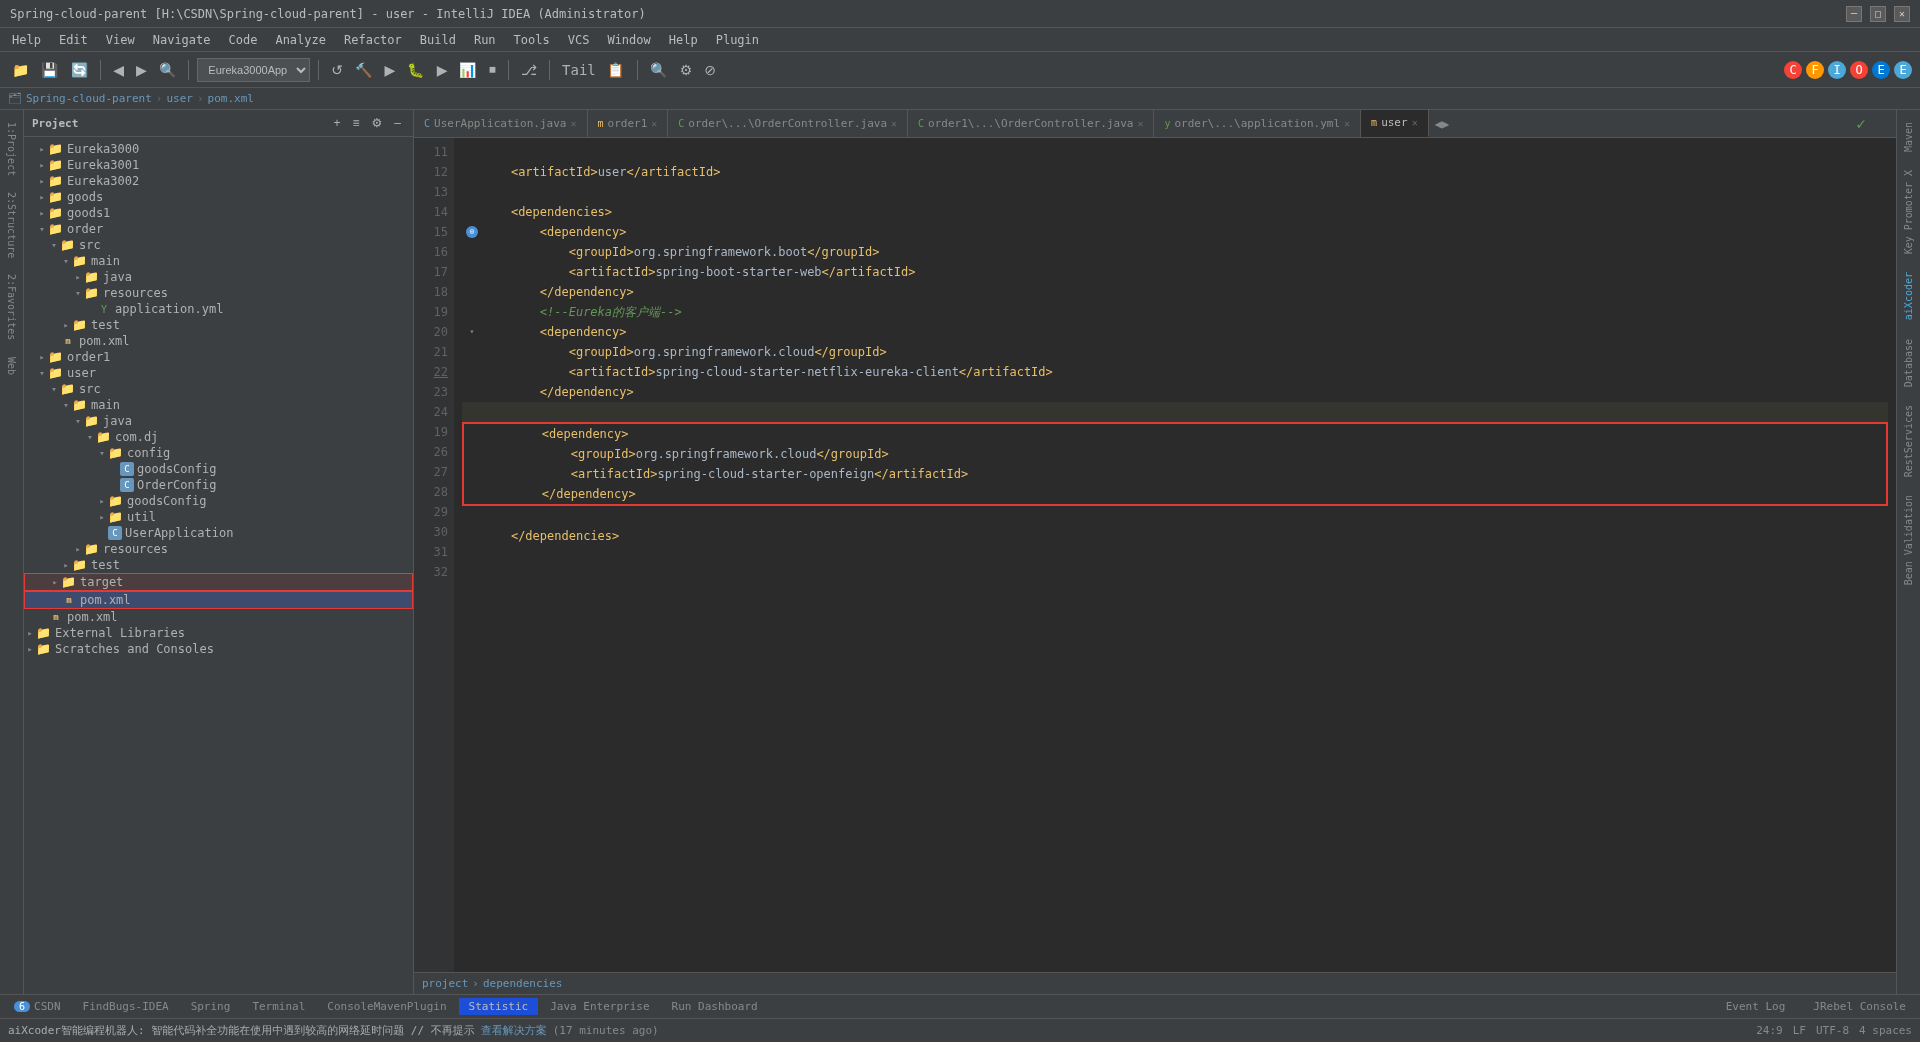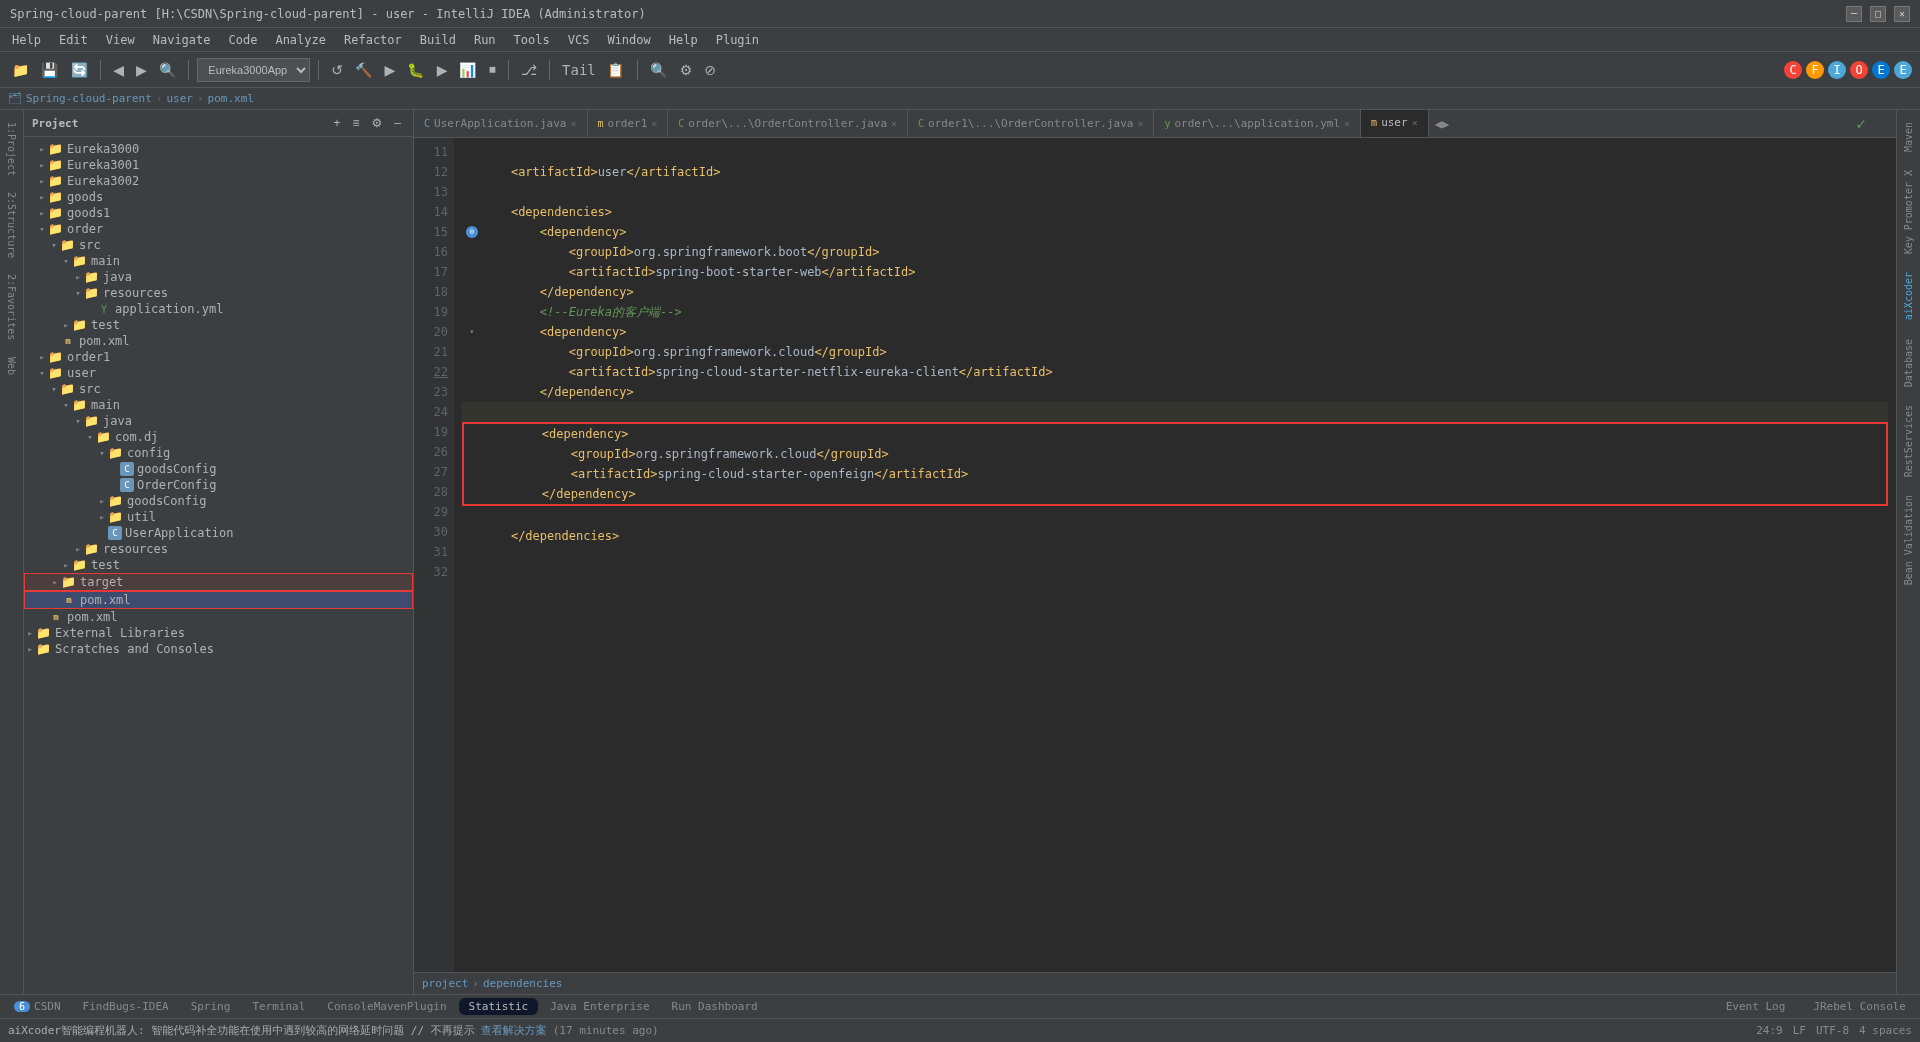--- a/index.html
+++ b/index.html
@@ -64,21 +64,21 @@
     .line { display: flex; align-items: center; min-height: 20px; white-space: pre; }
 
     
     .gutter { width: 20px; flex-shrink: 0; display: flex; align-items: center; justify-content: center; }
     .gutter-icon { width: 12px; height: 12px; border-radius: 50%; display: flex; align-items: center; justify-content: center; font-size: 8px; cursor: pointer; }
     .gutter-blue { background: #4a90d9; color: white; }
 
     
     #bottom-panel { height: 24px; background: #3c3f41; border-top: 1px solid #555; display: flex; align-items: center; padding: 0 4px; gap: 2px; }
     .bottom-tab { padding: 2px 10px; color: #888; cursor: pointer; font-size: 11px; display: flex; align-items: center; gap: 4px; }
-    .bottom-tab.active { background: #0f172a; color: #bbb; border-radius: 6px; }
+    .bottom-tab.active { background: #1d4ed8; color: #bbb; }
     .bottom-tab .badge { background: #4a90d9; color: white; border-radius: 8px; padding: 0 5px; font-size: 10px; }
 
     
     #status-bar { height: 24px; background: #3c3f41; border-top: 1px solid #555; display: flex; align-items: center; padding: 0 8px; gap: 8px; font-size: 11px; color: #888; }
     #status-bar .status-left { display: flex; align-items: center; gap: 6px; flex: 1; }
     #status-bar .status-right { display: flex; align-items: center; gap: 10px; }
 
     
     #left-panel { width: 24px; background: #3c3f41; border-right: 1px solid #555; display: flex; flex-direction: column; align-items: center; padding: 4px 0; }
     .lp-icon { writing-mode: vertical-rl; color: #888; font-size: 10px; padding: 8px 2px; cursor: pointer; }

